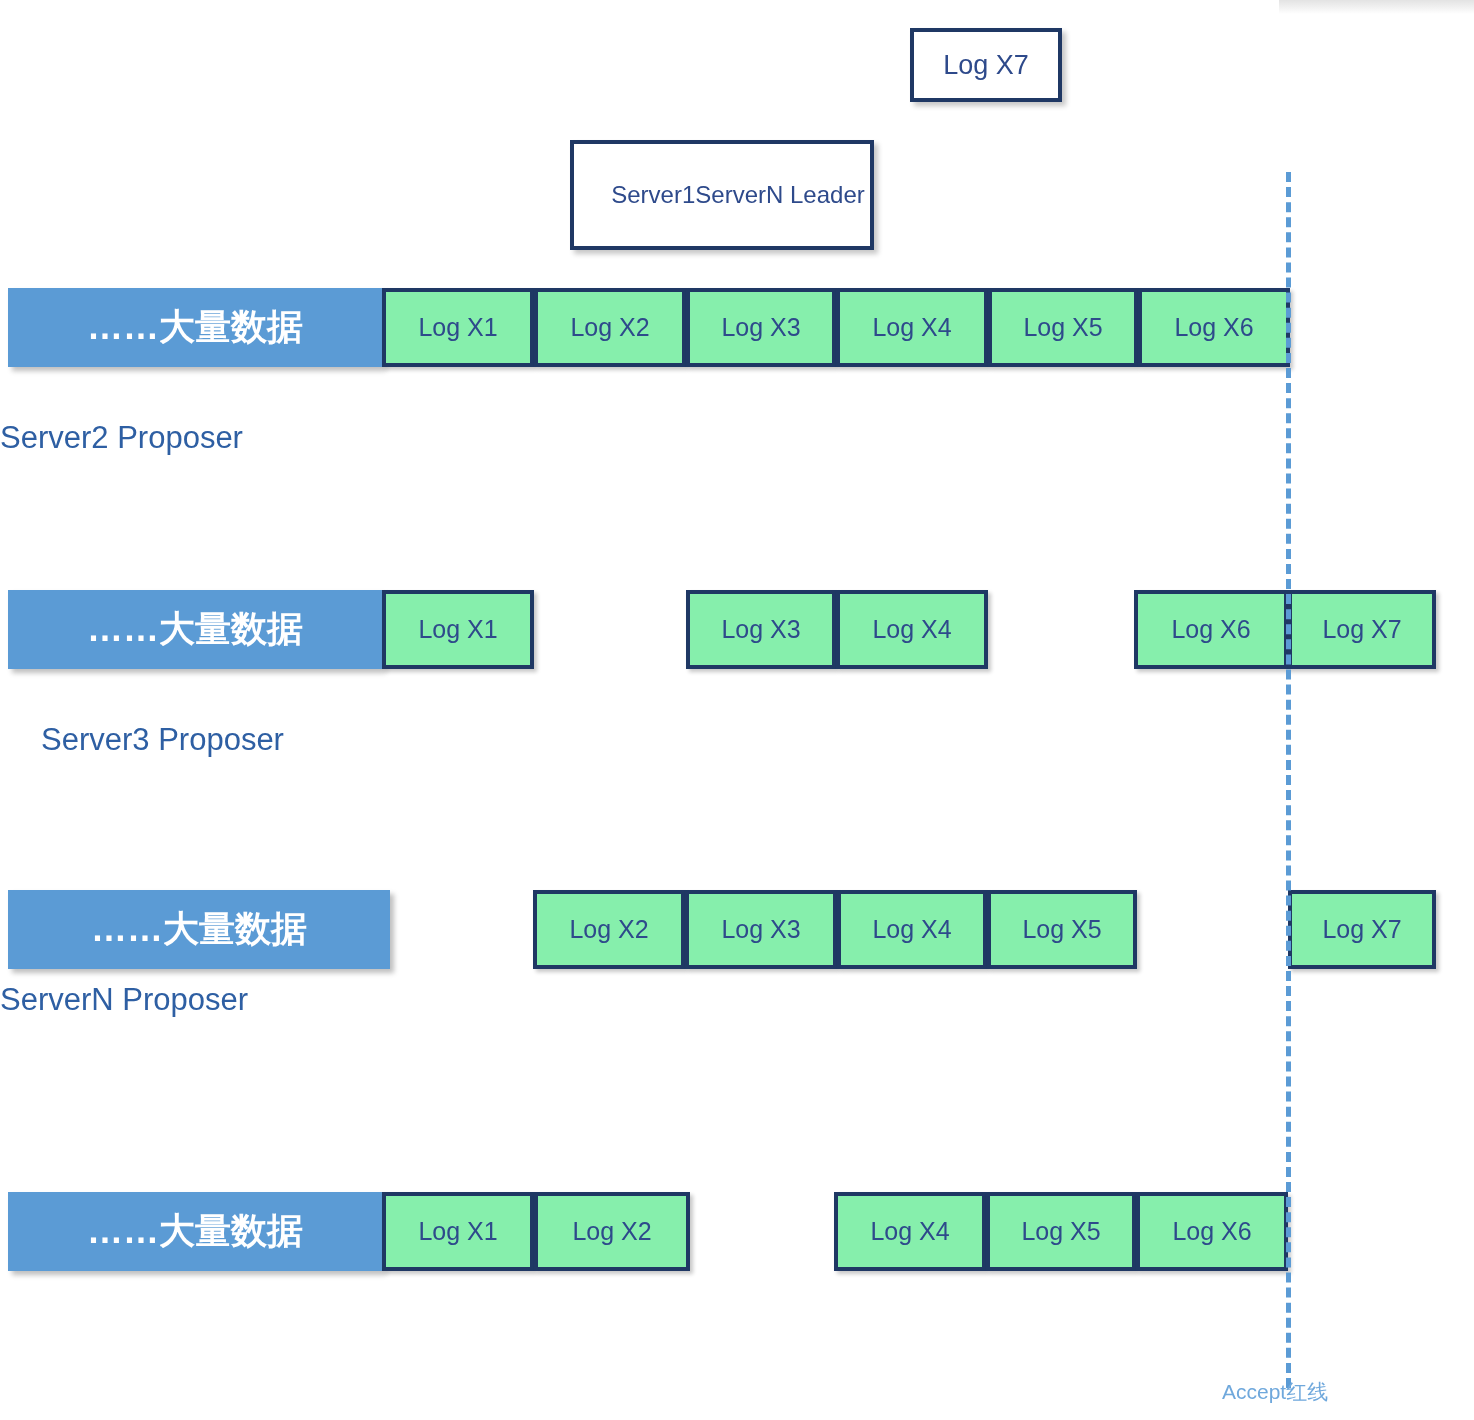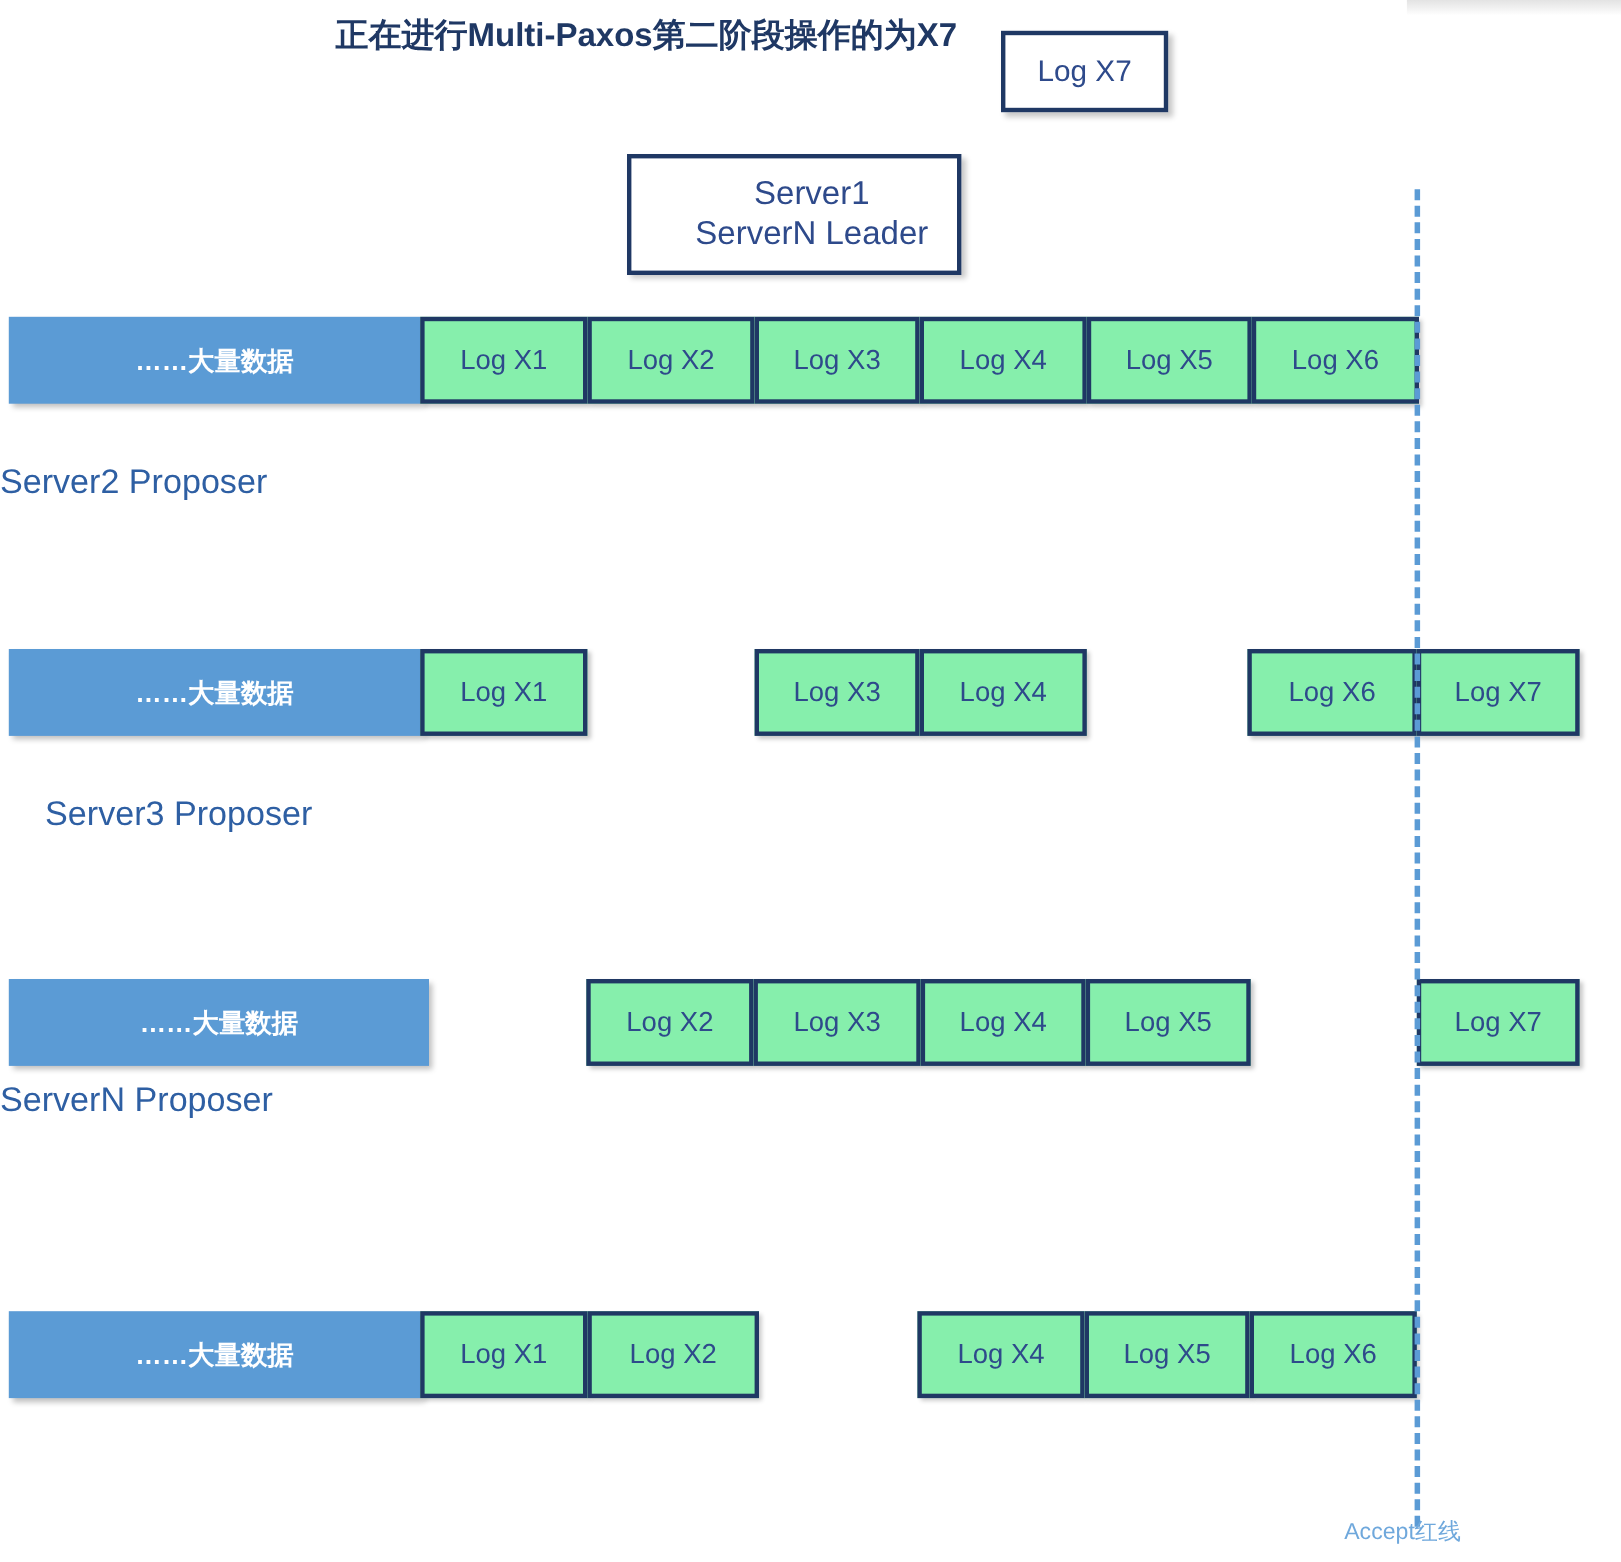--- a/index.html
+++ b/index.html
@@ -69,37 +69,36 @@
     box-shadow: 4px 4px 5px rgba(0,0,0,0.22);
   }
 
   
   .leaderbox {
     position: absolute;
     box-sizing: border-box;
     border: 4px solid #1f3864;
     background: #ffffff;
     color: #2e4a8b;
-    font-size: 30px;
+    font-size: 24px;
     line-height: 1.22;
     display: flex;
-    flex-direction: column;
     align-items: center;
     justify-content: center;
     box-shadow: 4px 4px 5px rgba(0,0,0,0.22);
     padding-left: 32px;
   }
 
   
   .datablock {
     position: absolute;
     box-sizing: border-box;
     background: #5b9bd5;
     color: #ffffff;
-    font-size: 24px;
+    font-size: 36px;
     font-weight: bold;
     display: flex;
     align-items: center;
     justify-content: center;
     box-shadow: 4px 4px 5px rgba(0,0,0,0.25);
   }
 
   
   .caption {
     position: absolute;
@@ -140,21 +139,20 @@
     white-space: nowrap;
   }
 </style>
 </head>
 <body>
 
 <div id="canvas">
 
   <div class="corner-fade"></div>
 
-  <div class="title">正在进行Multi-Paxos第二阶段操作的为X7</div>
 
   <div class="toplog" id="top-log" style="left: 910px; top: 28px; width: 152px; height: 74px;">
     <span>Log X7</span>
   </div>
 
   <div class="leaderbox" id="leader-box" style="left: 570px; top: 140px; width: 304px; height: 110px;">
     <span>Server1</span>
     <span>ServerN Leader</span>
   </div>
 

